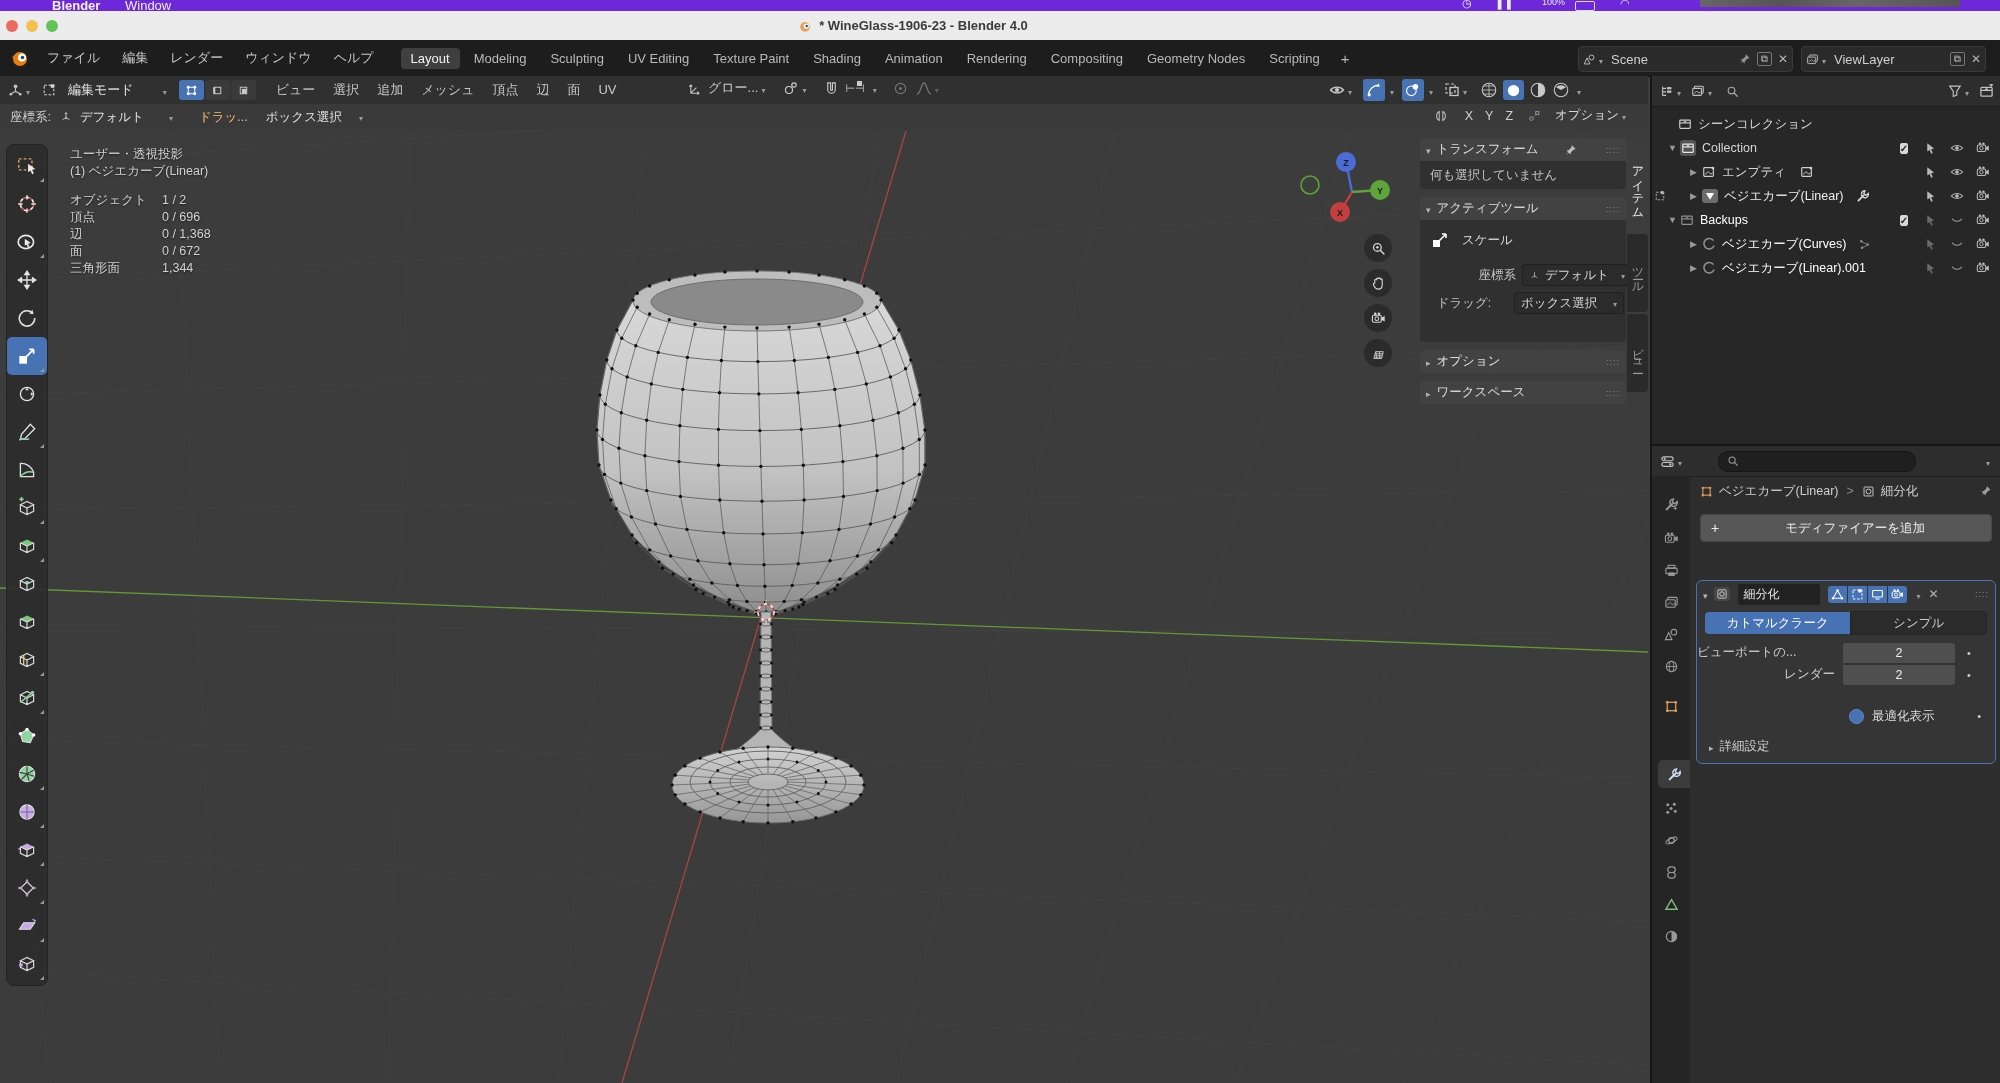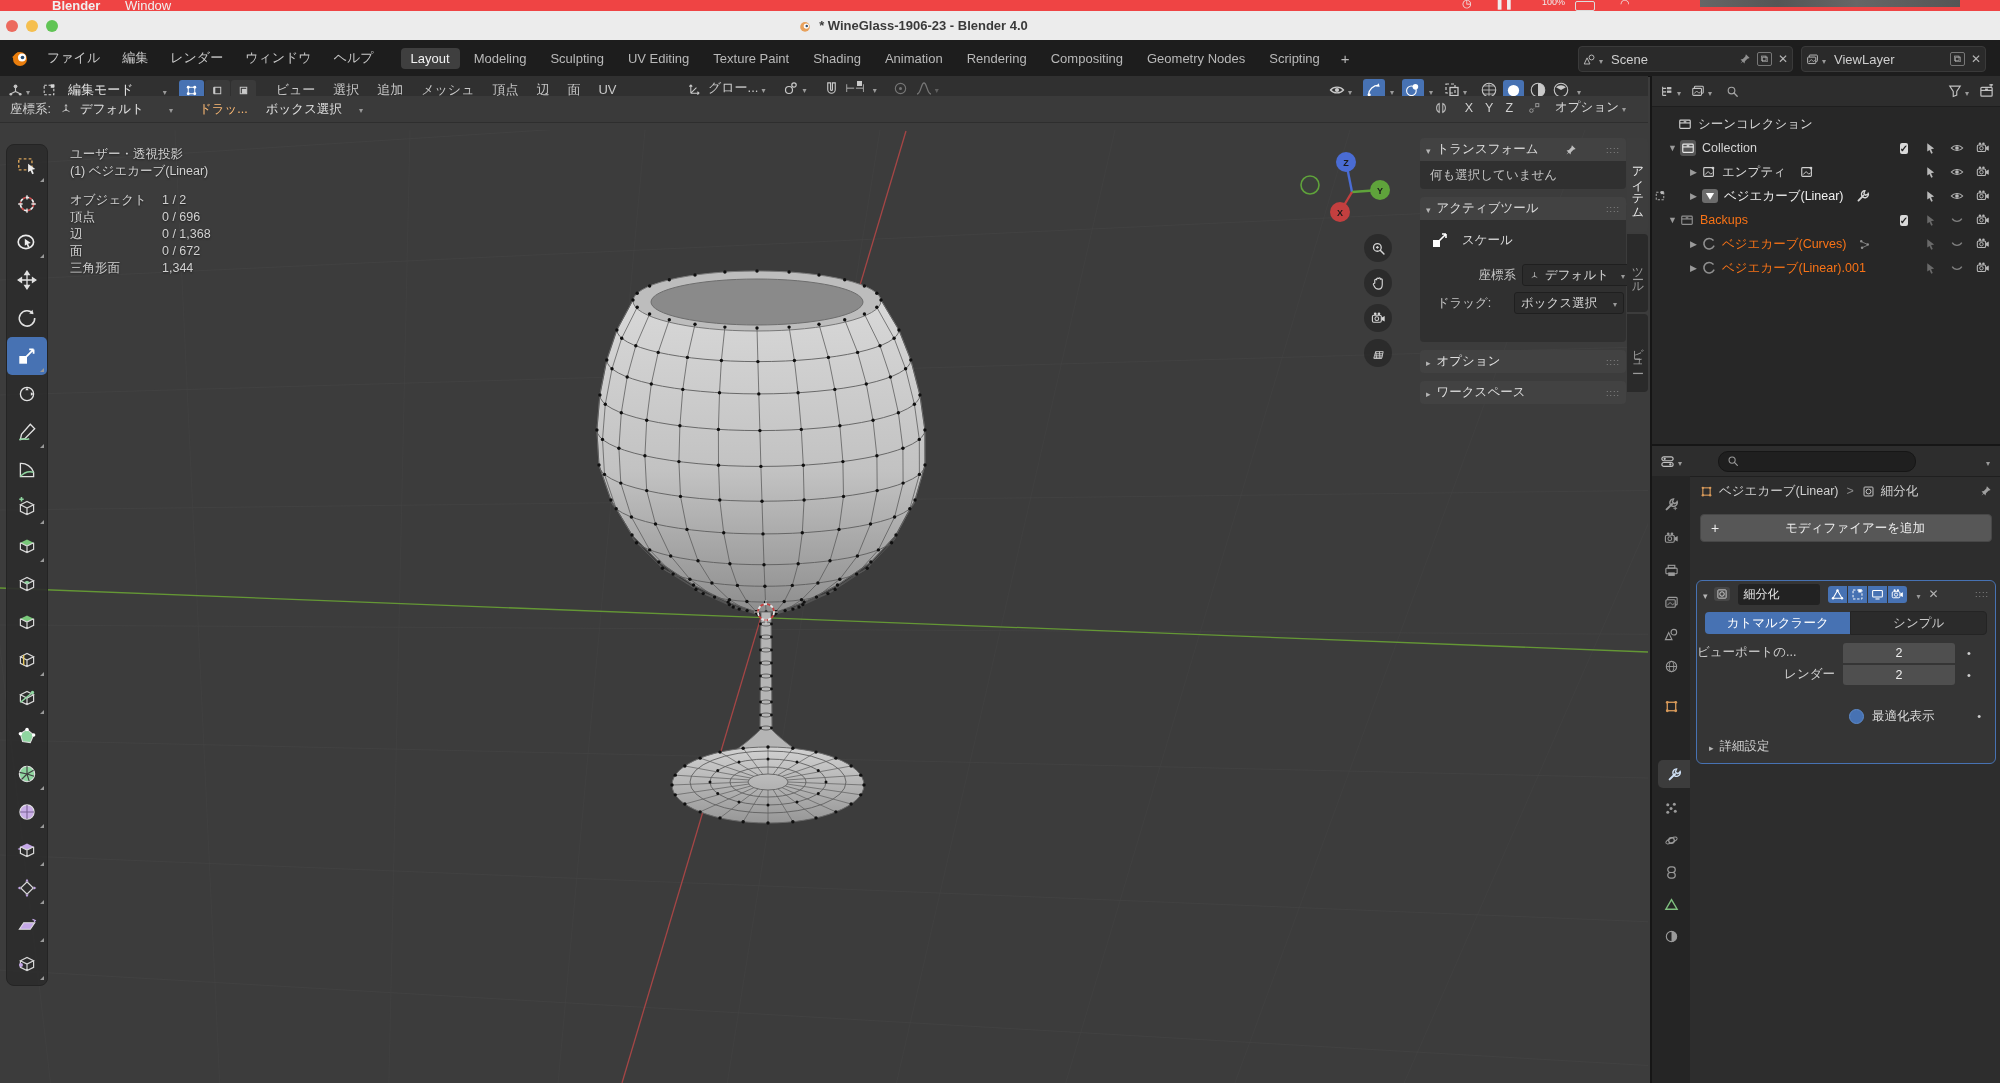--- a/index.html
+++ b/index.html
@@ -3,21 +3,21 @@
 <meta charset="utf-8">
 <style>
   html,body{margin:0;padding:0}
   body{width:2000px;height:1083px;position:relative;overflow:hidden;
        background:#3c3c3c;font-family:"Liberation Sans",sans-serif;
        -webkit-font-smoothing:antialiased;color:#c8c8c8;font-size:13px}
   .abs{position:absolute}
   .fx{display:flex;align-items:center}
   svg{display:block}
   
-  #macbar{left:0;top:0;width:2000px;height:11px;background:#ef4444;overflow:hidden}
+  #macbar{left:0;top:0;width:2000px;height:11px;background:#6d28d9;overflow:hidden}
   #macbar .mtxt{color:#f0f0f0;font-weight:bold;font-size:13px;line-height:20px}
   
   #titlebar{left:0;top:11px;width:2000px;height:29px;background:#ececec;border-bottom:1px solid #c9c9c9}
   .tl{width:12px;height:12px;border-radius:50%;margin-right:8px}
   #wtitle{color:#3a3a3a;font-weight:bold;font-size:13px}
   
   #topbar{left:0;top:40px;width:2000px;height:36px;background:#1d1d1d;border-bottom:1px solid #141414}
   .menu-item{padding:0 11px;color:#c8c8c8;font-size:13px;line-height:36px}
   .wstab{padding:3px 10px;margin:0 2px;border-radius:4px;color:#b9b9b9;font-size:13px}
   .wstab.active{background:#3f3f3f;color:#f2f2f2}
@@ -25,21 +25,21 @@
   
   #vheader{left:0;top:76px;width:1648px;height:28px;background:#303030;border-bottom:1px solid #262626}
   #vheader .menu-item{line-height:28px;padding:0 9px}
   .selmode{width:25px;height:20px;border-radius:3px;background:#3a3a3a;margin-right:1px;display:flex;align-items:center;justify-content:center}
   .selmode.on{background:#4772b3}
   .hbtn{height:22px;border-radius:3px;display:flex;align-items:center;padding:0 3px}
   .hbtn.on{background:#4772b3}
   .dd::after{content:"▾";font-size:8px;color:#9a9a9a;margin-left:3px}
   .dim{opacity:.45}
   
-  #tsettings{left:0;top:96px;width:1648px;height:26px;background:#3a3a3a;border-bottom:1px solid #2e2e2e}
+  #tsettings{left:0;top:104px;width:1648px;height:26px;background:#3a3a3a;border-bottom:1px solid #2e2e2e}
   #tsettings span{font-size:12.5px}
   .axbtn{padding:0 6px;color:#d0d0d0}
   
   #viewport{left:0;top:130px;width:1648px;height:953px;background:#3c3c3c;overflow:hidden}
   #stats{left:70px;top:16px;font-size:12.5px;color:#d2d2d2;text-shadow:0 1px 2px rgba(0,0,0,.5);line-height:17px}
   #stats .srow{display:flex}
   #stats .sl{width:92px}
   
   #toolbar{left:6px;top:14px;width:40px;background:rgba(45,45,45,.92);border-radius:8px;border:1px solid #242424;padding:2px 0}
   .tool{width:40px;height:38px;display:flex;align-items:center;justify-content:center;position:relative}
@@ -53,21 +53,21 @@
   .caret-d::before{content:"▾";color:#b5b5b5;font-size:9px;margin-right:6px}
   .caret-r::before{content:"▸";color:#b5b5b5;font-size:9px;margin-right:6px}
   .npdrop{background:#2b2b2b;border:1px solid #1f1f1f;border-radius:3px;height:20px;display:flex;align-items:center;padding:0 6px;color:#d5d5d5}
   .nptab{width:21px;border-radius:0 4px 4px 0;writing-mode:vertical-rl;display:flex;align-items:center;justify-content:center;font-size:12px;padding:10px 0;background:#2a2a2a;color:#9b9b9b;margin-bottom:2px}
   .nptab.active{background:#3d3d3d;color:#ededed}
   
   #outliner{left:1650px;top:76px;width:350px;height:368px;background:#272727;border-left:2px solid #161616}
   #outl-header{height:30px;background:#2d2d2d;border-bottom:1px solid #1e1e1e;display:flex;align-items:center;padding:0 8px}
   .orow{position:absolute;left:0;width:350px;height:24px;display:flex;align-items:center;font-size:12.5px;color:#d6d6d6}
   .orow .lbl{margin-left:6px}
-  .orow.ghost .lbl{color:#f97316}
+  .orow.ghost .lbl{color:#ffffff}
   .tgl{position:absolute;width:18px;text-align:center;color:#b9b9b9}
   .chk{width:13px;height:13px;background:#d9d9d9;border-radius:2px;color:#222;font-size:10px;line-height:13px;text-align:center;font-weight:bold}
   .exp{color:#9a9a9a;font-size:9px;width:12px}
   #props{left:1650px;top:444px;width:350px;height:639px;background:#2d2d2d;border-left:2px solid #161616;border-top:2px solid #161616}
   #props-header{height:30px;background:#2d2d2d;border-bottom:1px solid #1f1f1f}
   #ptabs{position:absolute;left:0;top:30px;width:38px;height:609px;background:#252525}
   .ptab{position:absolute;left:3px;width:32px;height:28px;display:flex;align-items:center;justify-content:center;color:#9a9a9a}
   .ptab.active{background:#3c3c3c;border-radius:5px 0 0 5px;left:6px;width:32px;color:#cfe0f5}
   .valbox{background:#4f4f4f;color:#f0f0f0;display:flex;align-items:center;justify-content:center;font-size:12.5px}
   .animdot{color:#cfcfcf;font-size:11px}

